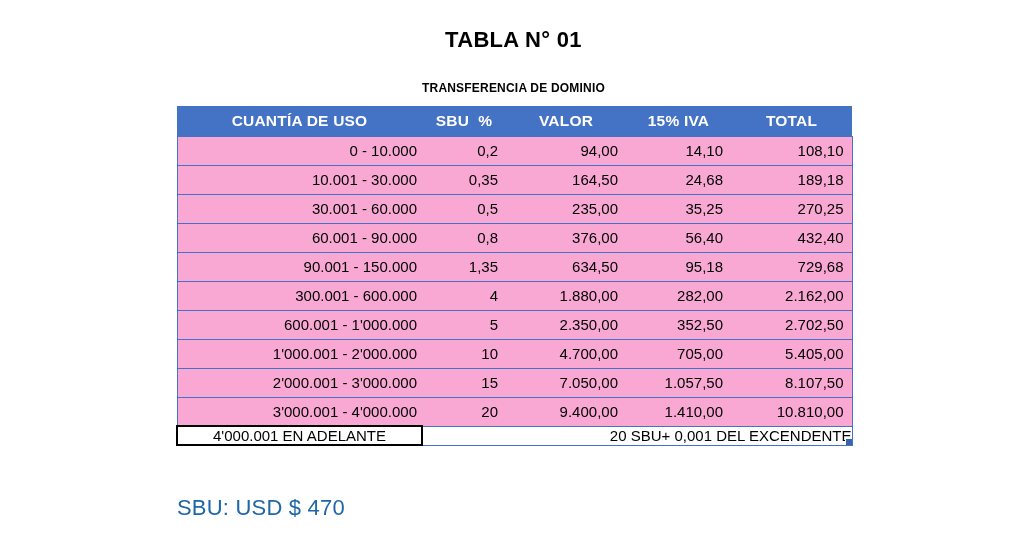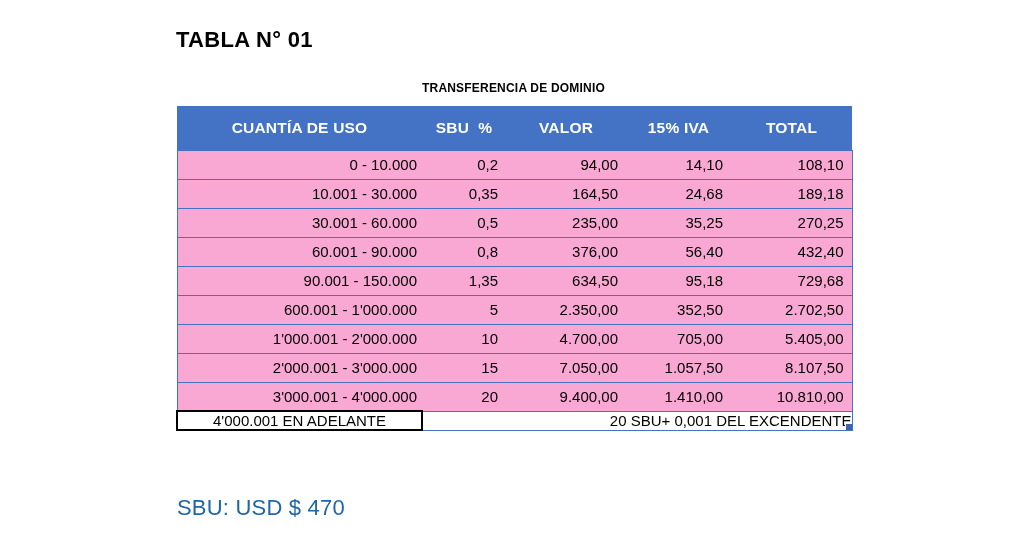--- a/index.html
+++ b/index.html
@@ -14,20 +14,21 @@
   body {
     width: 1021px; height: 544px;
     position: relative;
     font-family: "Liberation Sans", sans-serif;
     color: #000;
     overflow: hidden;
   }
   .page-title {
     position: absolute;
     left: 176px; top: 27px; width: 675px;
+    text-align: center;
     font-size: 22px; font-weight: bold;
     letter-spacing: 0.3px;
   }
   .table-subtitle {
     position: absolute;
     left: 176px; top: 81px; width: 675px;
     text-align: center;
     font-size: 12px; font-weight: bold;
     letter-spacing: 0.2px;
   }
@@ -43,21 +44,21 @@
   col.c-sbu   { width: 84px; }
   col.c-valor { width: 120px; }
   col.c-iva   { width: 105px; }
   col.c-total { width: 121px; }
 
   thead th {
     background: var(--header-bg);
     color: #ffffff;
     font-weight: bold;
     font-size: 15.5px;
-    height: 44px;
+    height: 30px;
     text-align: center;
     vertical-align: middle;
     white-space: pre;
     letter-spacing: 0.2px;
   }
   tbody.rows td {
     height: 29px;
     vertical-align: middle;
     text-align: right;
     border-top: 1.5px solid var(--table-border);
@@ -154,20 +155,27 @@
         <td>432,40</td>
       </tr>
       <tr>
         <td>90.001 - 150.000</td>
         <td>1,35</td>
         <td>634,50</td>
         <td>95,18</td>
         <td>729,68</td>
       </tr>
       <tr>
+        <td>300.001 - 600.000</td>
+        <td>4</td>
+        <td>1.880,00</td>
+        <td>282,00</td>
+        <td>2.162,00</td>
+      </tr>
+      <tr>
         <td>600.001 - 1'000.000</td>
         <td>5</td>
         <td>2.350,00</td>
         <td>352,50</td>
         <td>2.702,50</td>
       </tr>
       <tr>
         <td>1'000.001 - 2'000.000</td>
         <td>10</td>
         <td>4.700,00</td>

